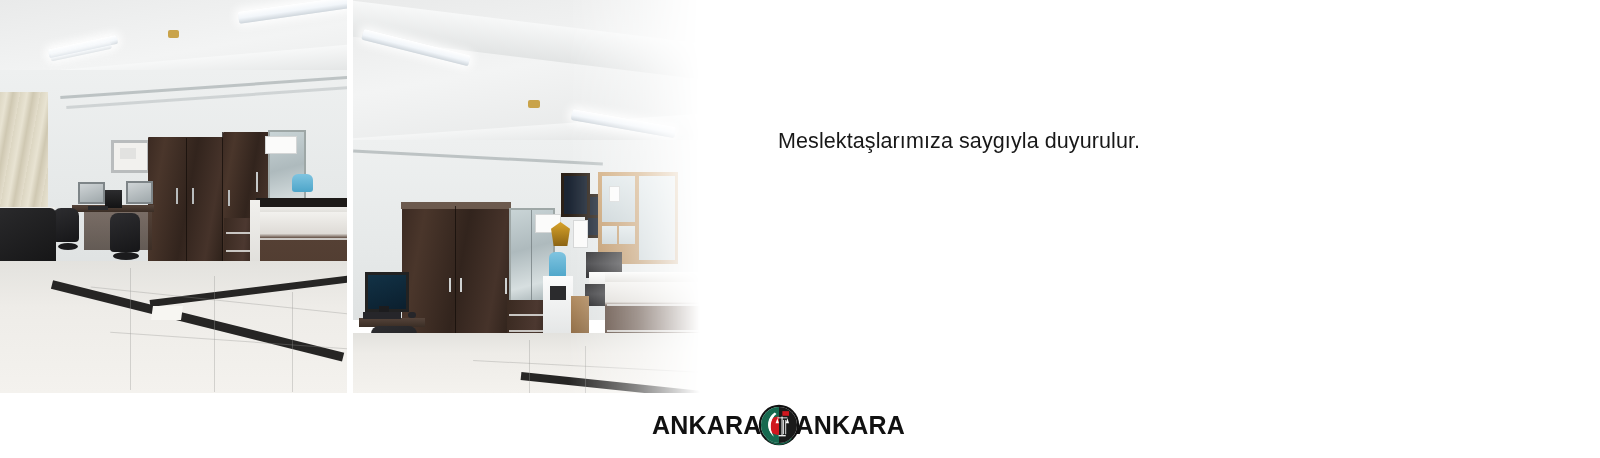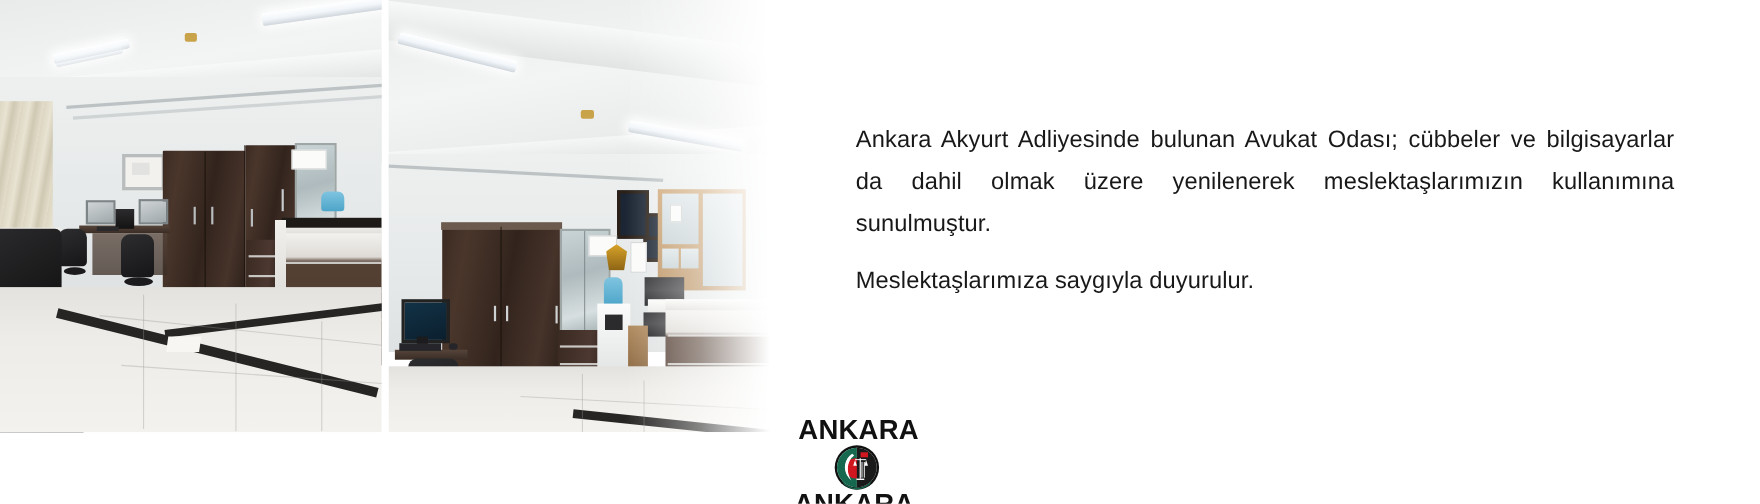--- a/index.html
+++ b/index.html
@@ -193,21 +193,20 @@
   
   .logo-wrap {
     position: absolute;
     left: 676px;
     top: 404px;
     width: 205px;
     height: 42px;
     display: flex;
     align-items: center;
     justify-content: center;
-    flex-direction: column;
   }
   .logo-word {
     font-family: "Liberation Sans", "DejaVu Sans", sans-serif;
     font-weight: bold;
     font-size: 25px;
     letter-spacing: 0.2px;
     color: #111111;
     line-height: 1;
   }
   .logo-word.left  { margin-right: -4px; }
@@ -375,21 +374,20 @@
 
       <div class="floor" style="height:60px;"></div>
       <div class="floor-stripe" style="left:168px;top:372px;width:185px;height:8px;transform:rotate(6deg);transform-origin:left center;"></div>
       <div class="tile-line" style="left:120px;top:366px;width:230px;transform:rotate(3deg);"></div>
       <div class="tile-line" style="left:176px;top:340px;width:1px;height:53px;"></div>
       <div class="tile-line" style="left:232px;top:346px;width:1px;height:47px;"></div>
     </div>
   </div>
 
   <div class="text-col">
-    <p class="para justify">Ankara Akyurt Adliyesinde bulunan Avukat Odası; cübbeler ve bilgisayarlar da dahil olmak üzere yenilenerek meslektaşlarımızın kullanımına sunulmuştur.</p>
     <div class="para-gap"></div>
     <p class="para">Meslektaşlarımıza saygıyla duyurulur.</p>
   </div>
 
   <div class="logo-wrap">
     <span class="logo-word left">ANKARA</span>
 
     <span class="logo-mark">
       <svg viewBox="0 0 100 100" width="42" height="42" aria-hidden="true">
 

